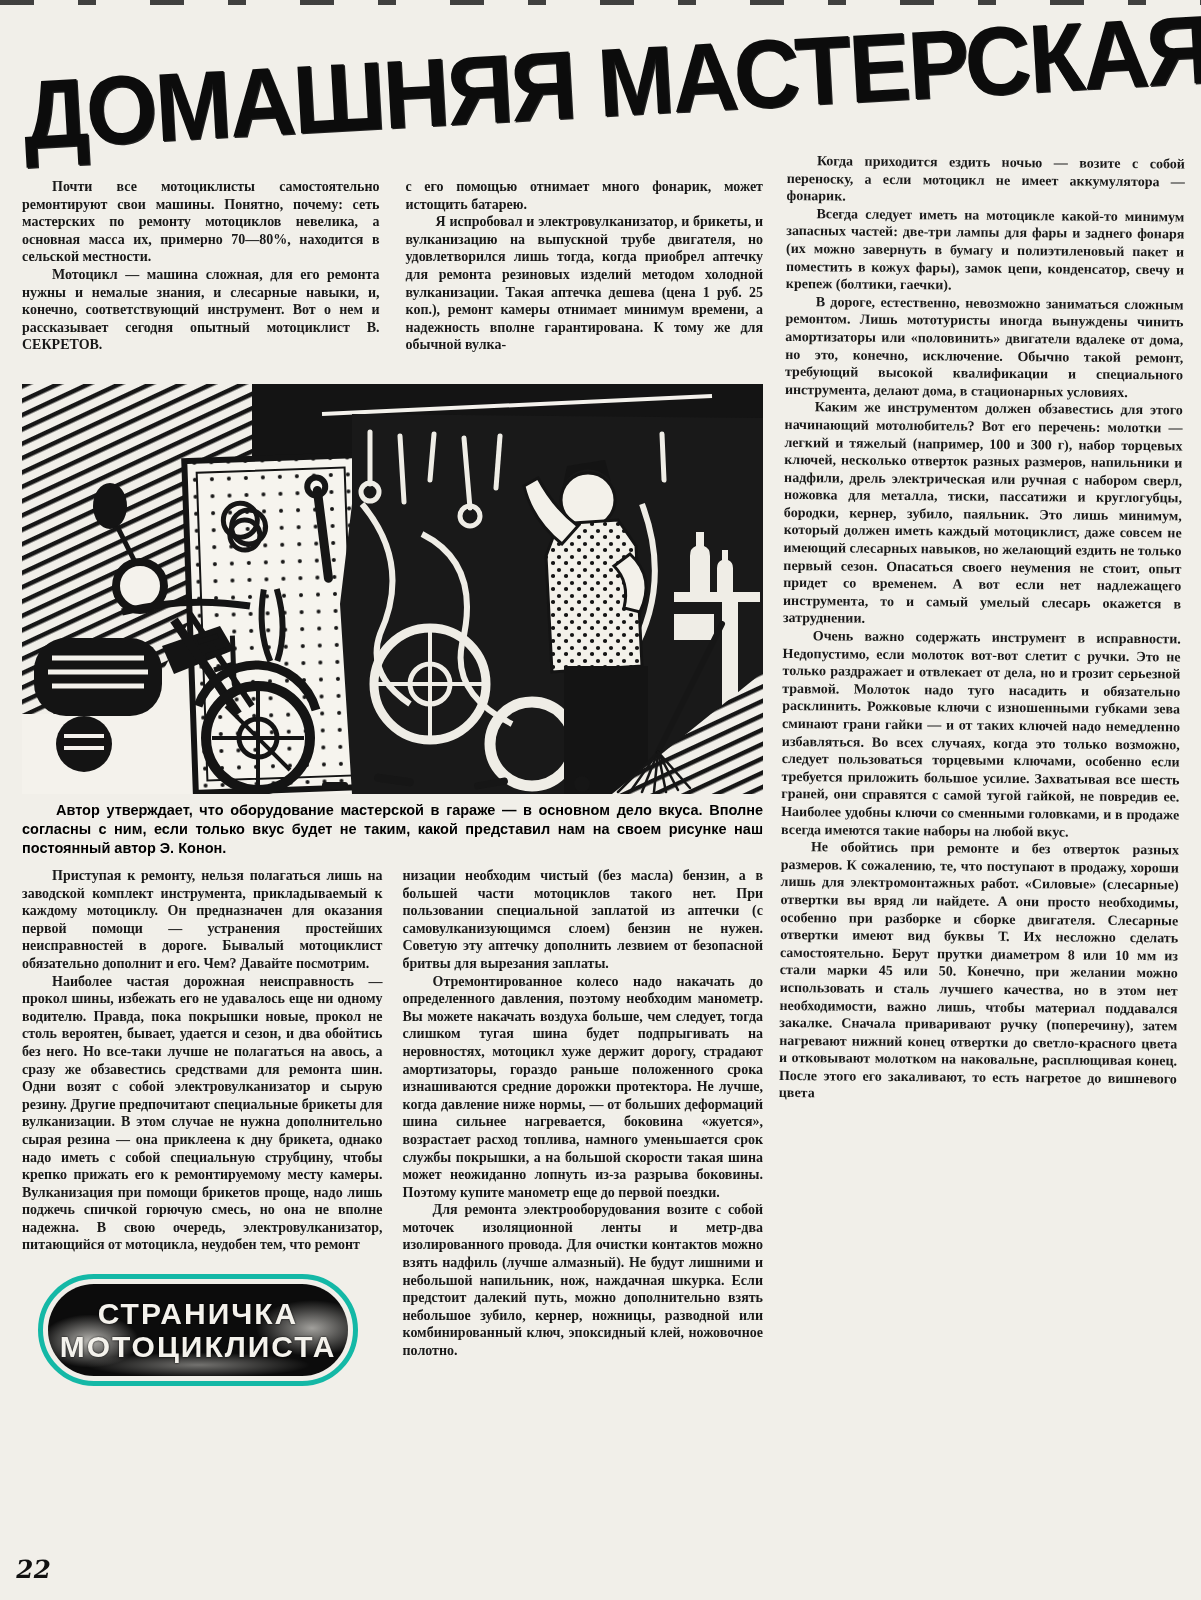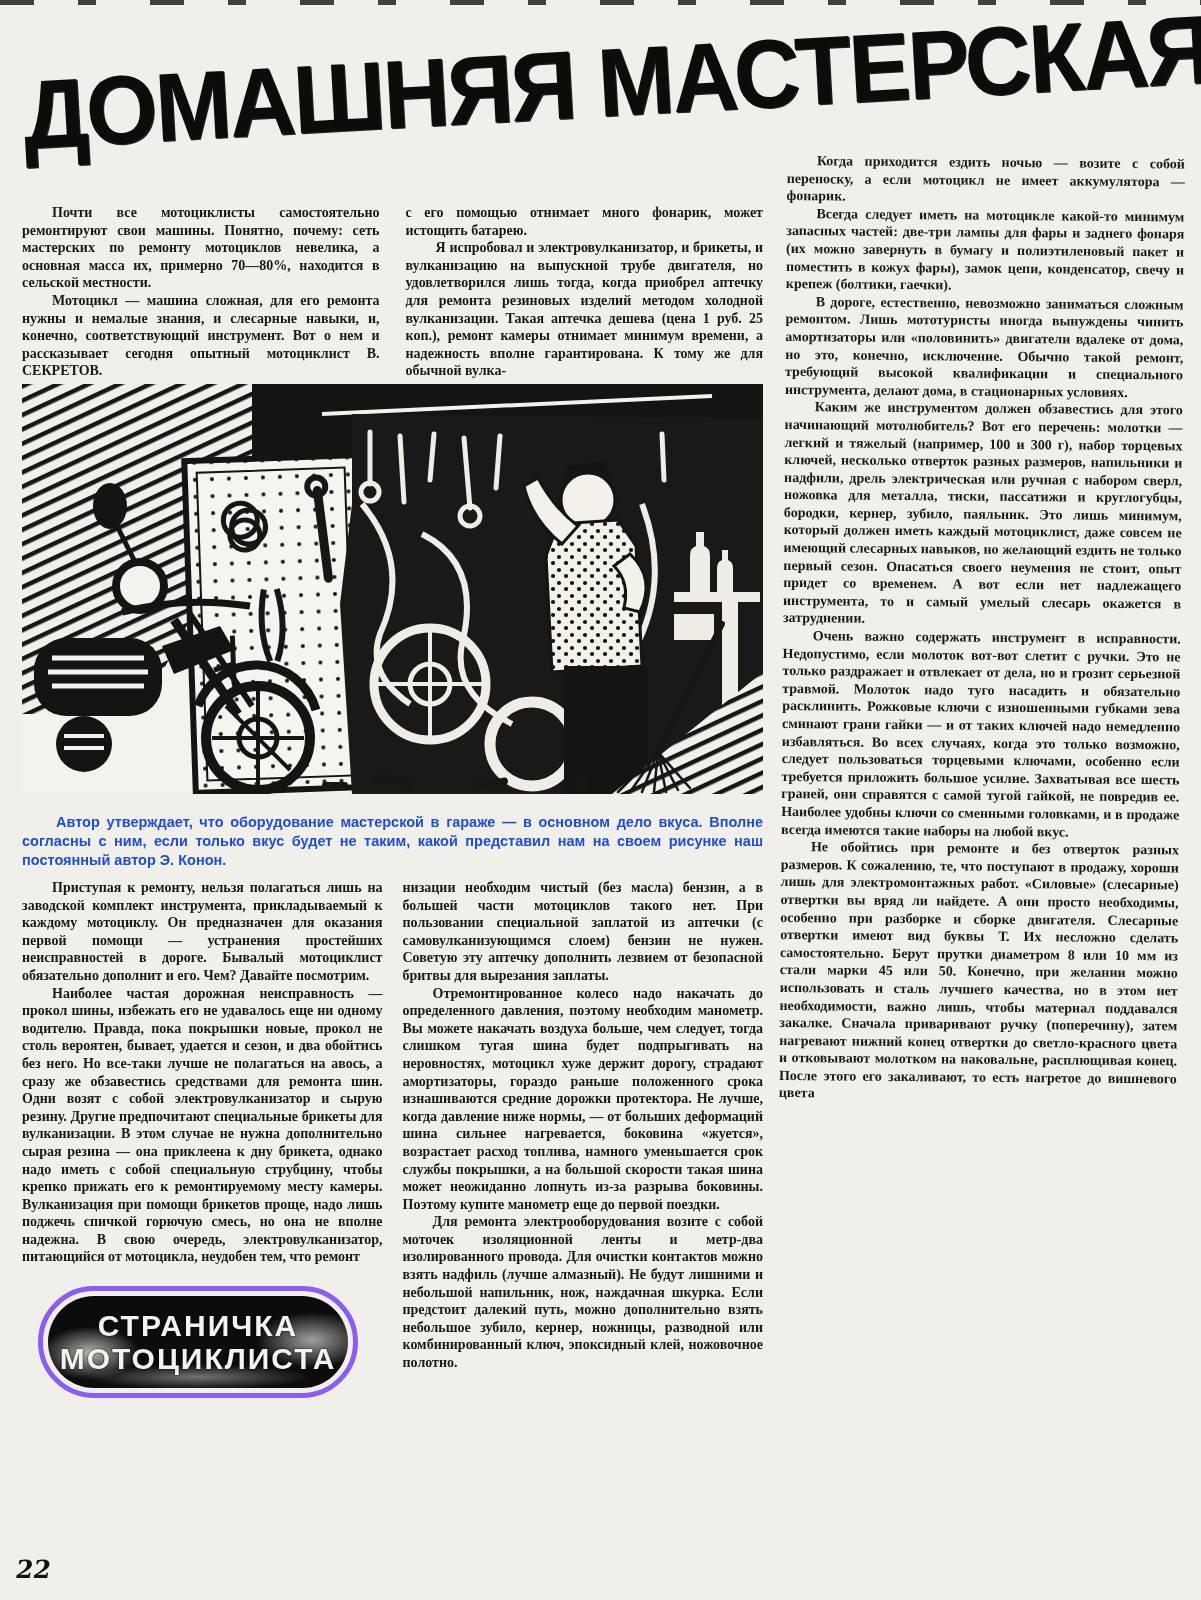--- a/index.html
+++ b/index.html
@@ -9,31 +9,31 @@
         background:repeating-linear-gradient(90deg,#141414 0 34px,transparent 34px 78px,#141414 78px 96px,transparent 96px 150px);
         opacity:.8;}
   .masthead-wrap{height:122px;overflow:visible;margin:22px 0 2px 26px;}
   .masthead{display:inline-block;white-space:nowrap;font-family:"Liberation Sans",sans-serif;
         font-weight:900;font-size:82px;letter-spacing:-2px;color:#0c0c0c;
         transform-origin:0 100%;transform:rotate(-3.2deg) scale(1.12,1.18);
         text-shadow:1px 1px 0 #222;}
   .content{display:flex;gap:24px;padding:6px 14px 0 22px;}
   .left-zone{width:741px;flex:none;}
   .col3{width:398px;flex:none;transform:rotate(.5deg);transform-origin:0 0;}
-  .cols-top{display:flex;gap:26px;min-height:228px;align-items:flex-end;}
+  .cols-top{display:flex;gap:26px;min-height:228px;align-items:center;}
   .cols-top .col{flex:1;}
   .cols-bottom{display:flex;gap:20px;align-items:flex-start;}
   .cols-bottom .col{flex:1;}
   p.para{margin:0;text-align:justify;font-weight:bold;font-size:14px;line-height:17.6px;}
   p.indent{text-indent:30px;}
   .illustration{width:741px;height:410px;margin-top:4px;}
   .illustration svg{display:block;width:741px;height:410px;}
   .caption{font-family:"Liberation Sans",sans-serif;font-weight:bold;font-size:14.5px;
-        line-height:19px;text-align:justify;text-indent:34px;margin:19px 0 9px;color:#1d4ed8;}
-  .badge{margin:20px 0 0 16px;width:320px;height:112px;border:5px solid #8b5cf6;border-radius:62px;
+        line-height:19px;text-align:justify;text-indent:34px;margin:7px 0 9px;color:#000000;}
+  .badge{margin:20px 0 0 16px;width:320px;height:112px;border:5px solid #14b8a6;border-radius:62px;
         background:#f1efe9;padding:5px;box-sizing:border-box;}
   .badge-inner{width:100%;height:100%;border-radius:50px;display:flex;flex-direction:column;
         align-items:center;justify-content:center;
         background:
           radial-gradient(ellipse 70px 38px at 14% 62%, rgba(241,239,233,.75), rgba(241,239,233,0) 70%),
           radial-gradient(ellipse 80px 40px at 88% 48%, rgba(241,239,233,.65), rgba(241,239,233,0) 70%),
           radial-gradient(ellipse 160px 18px at 50% 88%, rgba(241,239,233,.45), rgba(241,239,233,0) 70%),
           #0c0c0c;}
   .badge-line{font-family:"Liberation Sans",sans-serif;font-weight:bold;font-size:30px;
         letter-spacing:2px;color:#f4f2ec;line-height:1.1;text-shadow:0 0 2px #000;}

